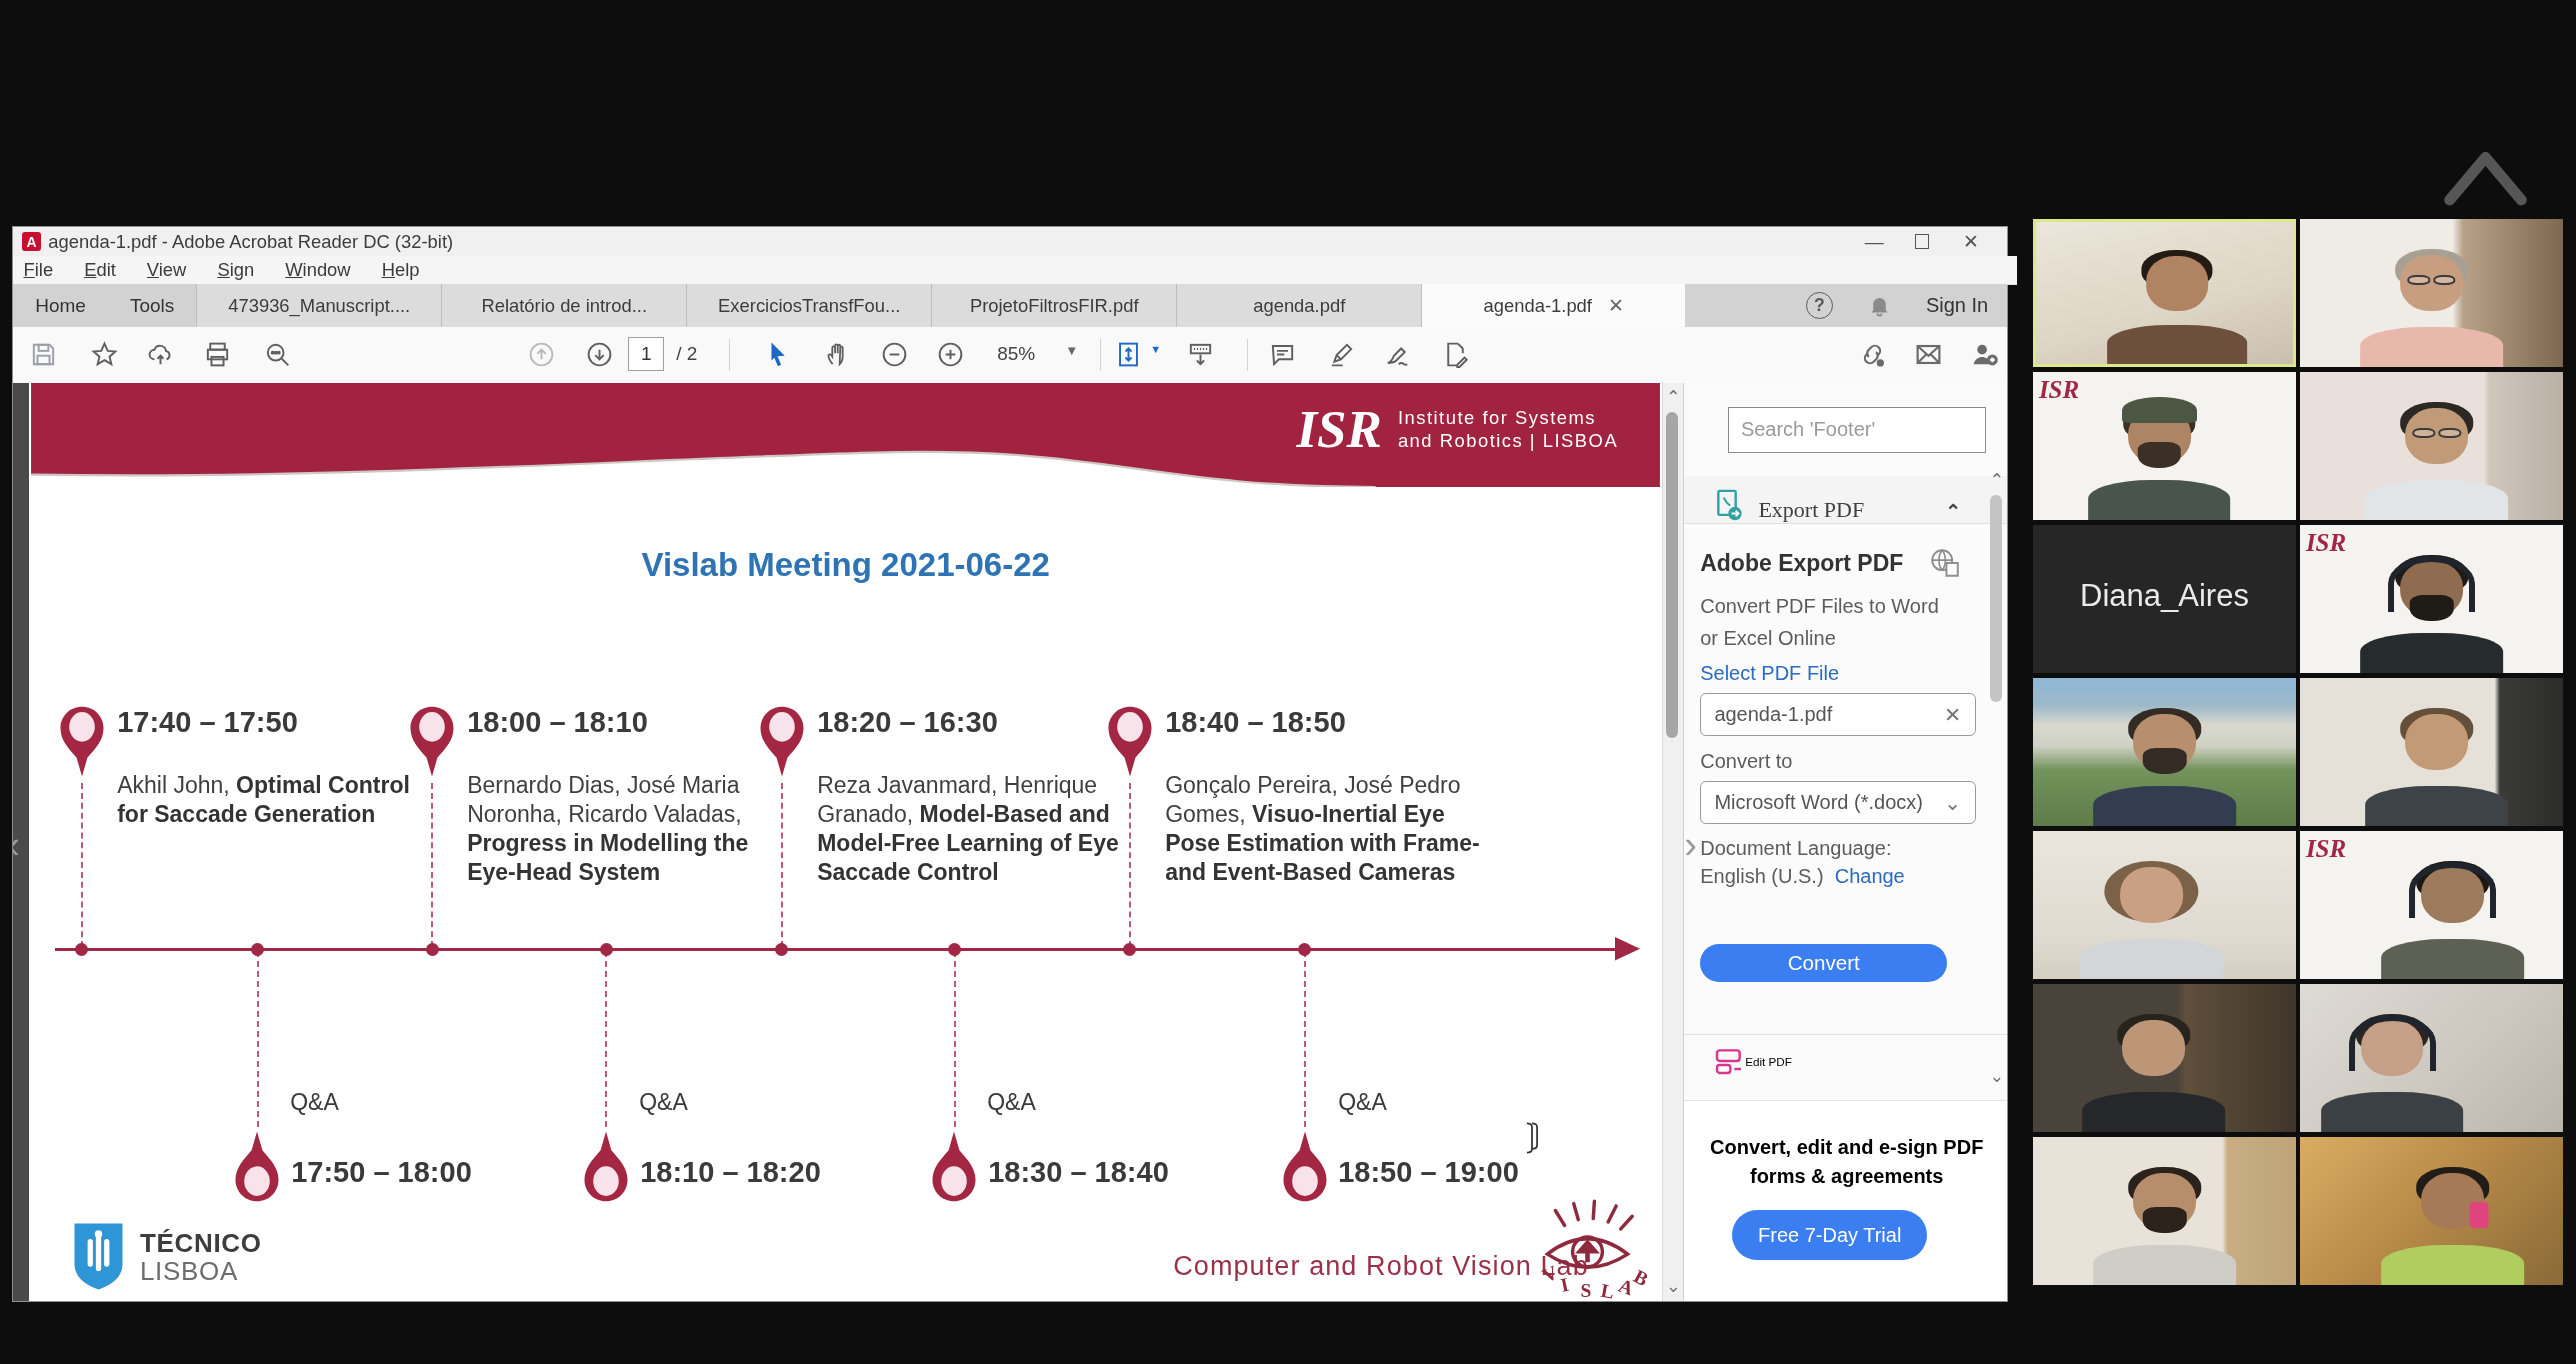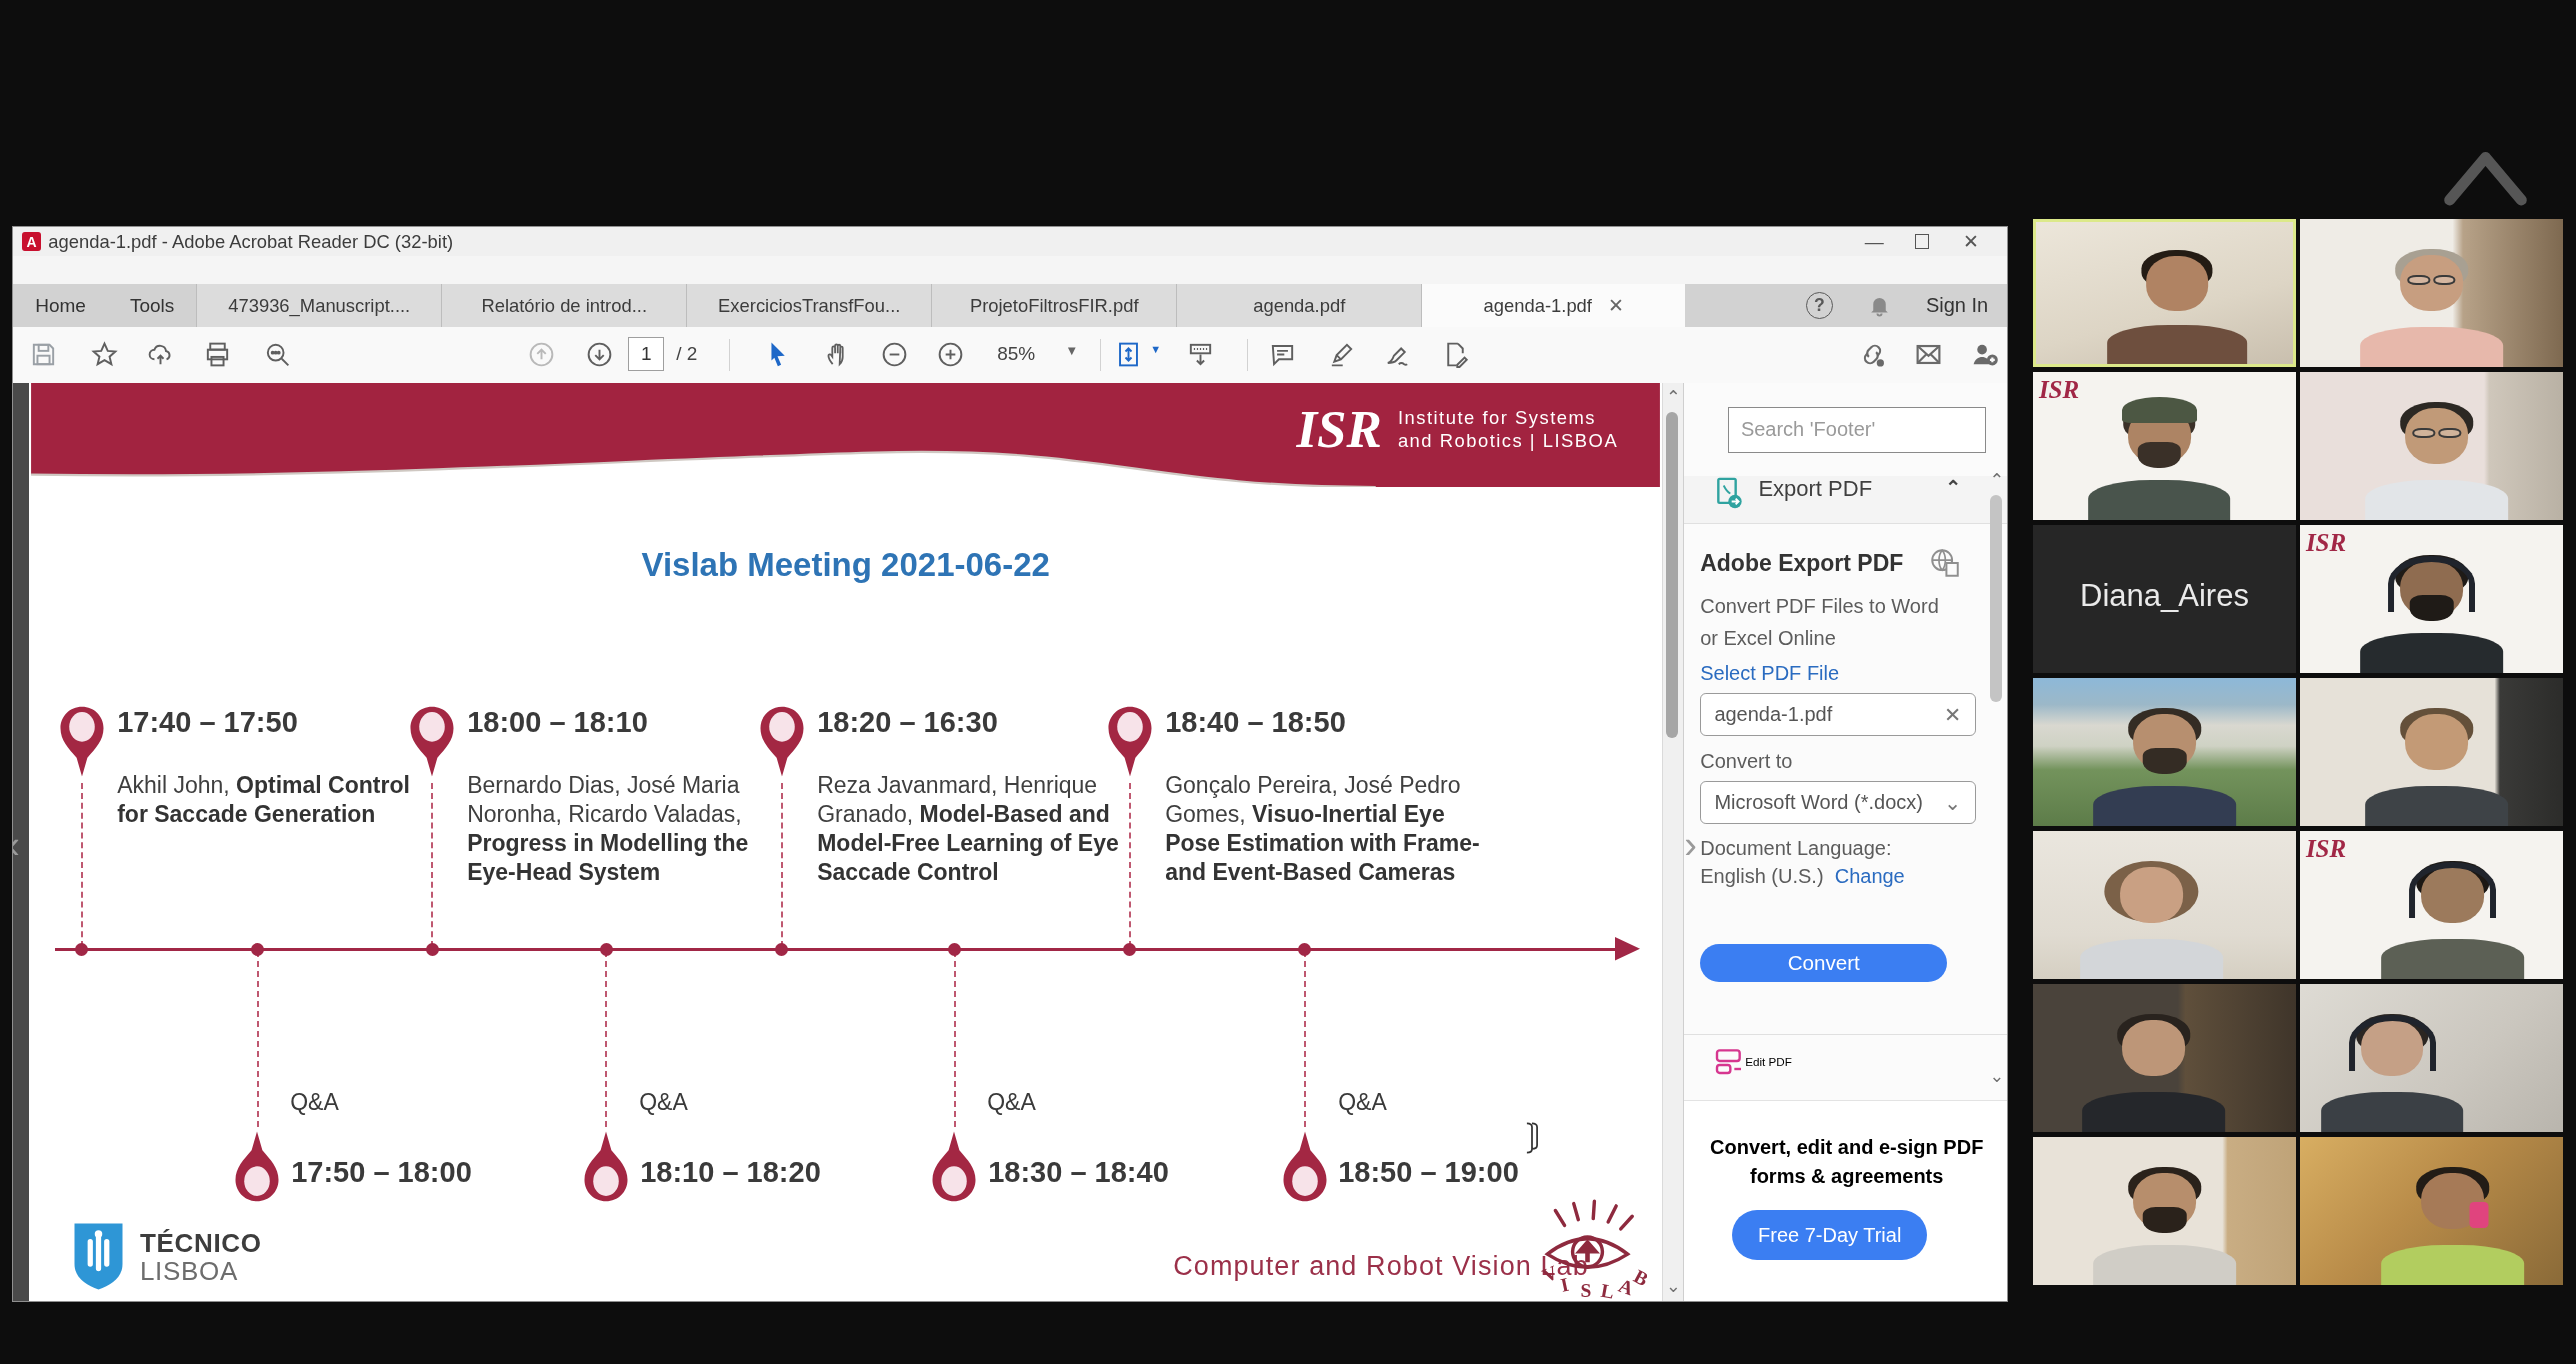--- a/index.html
+++ b/index.html
@@ -51,21 +51,21 @@
   #isrlogo .lines{font-size:18.4px;letter-spacing:1.5px;line-height:23.5px;}
   #tecnico{position:absolute;left:40px;top:839px;display:flex;align-items:center;}
   #tecnico .txt{margin-left:11.7px;font-size:26px;line-height:28px;color:#3d3d3d;font-weight:bold;letter-spacing:0.7px;}
   #tecnico .txt .l2{font-weight:normal;color:#6d6d6d;}
   #crvl{position:absolute;left:1144px;top:868px;font-size:27px;color:#9b3049;letter-spacing:1.1px;}
   #ibeam{position:absolute;left:1495px;top:739px;width:16px;height:32px;color:#333;}
   
   #panel{position:absolute;left:1670px;top:0;width:325px;height:918px;background:#fbfbfb;border-left:0.7px solid #cfcfcf;}
   #searchbox{position:absolute;left:44px;top:23.5px;width:232px;height:44px;border:1.5px solid #8a8a8a;background:#fff;font-size:20px;color:#444;padding:0 11.7px;}
   #searchbox::placeholder{color:#9a9a9a;}
-  .sectionrow{position:absolute;left:0;width:100%;height:47px;background:#f4f4f4;border-bottom:0.7px solid #e0e0e0;display:flex;align-items:flex-start;}
+  .sectionrow{position:absolute;left:0;width:100%;height:47px;background:#f4f4f4;border-bottom:0.7px solid #e0e0e0;display:flex;align-items:flex-end;font-family:Liberation Serif, serif;}
   .sectionrow .slabel{font-size:22px;color:#3f3f3f;margin-left:13.2px;}
   .sectionrow .chev{margin-left:auto;margin-right:48px;color:#444;font-size:19px;font-weight:bold;}
   .ptext{position:absolute;left:16px;font-size:20px;color:#5c5c5c;}
   .plink{color:#2a6bc0;}
   .pbox{position:absolute;left:16px;width:247px;height:41px;border:1.1px solid #9a9a9a;border-radius:5.9px;background:#fff;display:flex;align-items:center;font-size:20px;color:#555;padding:0 13.2px;}
   .pbox .x{margin-left:auto;color:#777;font-size:20.6px;}
   .pbtn{position:absolute;background:#3b7ef2;color:#fff;display:flex;align-items:center;justify-content:center;border-radius:22px;font-size:20.6px;}
   
   .tile{position:absolute;width:263px;height:148px;overflow:hidden;box-sizing:border-box;}
   .tile .pname{position:absolute;left:0;top:36%;width:100%;text-align:center;color:#eaeaea;font-size:31px;}
@@ -95,20 +95,28 @@
     <div id="titlebar">
       <div class="appicon">A</div>
       <div class="ttext">agenda-1.pdf - Adobe Acrobat Reader DC (32-bit)</div>
       <div class="winbtn" style="right:110px">—</div>
       <div class="winbtn" style="right:62px">
           <span class="sq"></span>
         </div>
       <div class="winbtn" style="right:13.2px">✕</div>
     </div>
 
+    <div id="menubar">
+        <span><u>F</u>ile</span>
+        <span><u>E</u>dit</span>
+        <span><u>V</u>iew</span>
+        <span><u>S</u>ign</span>
+        <span><u>W</u>indow</span>
+        <span><u>H</u>elp</span>
+      </div>
 
     <div id="tabbar">
         <div class="tab-plain">Home</div>
         <div class="tab-plain">Tools</div>
         <div class="tab">
           <span>473936_Manuscript....</span>
         </div>
         <div class="tab">
           <span>Relatório de introd...</span>
         </div>

